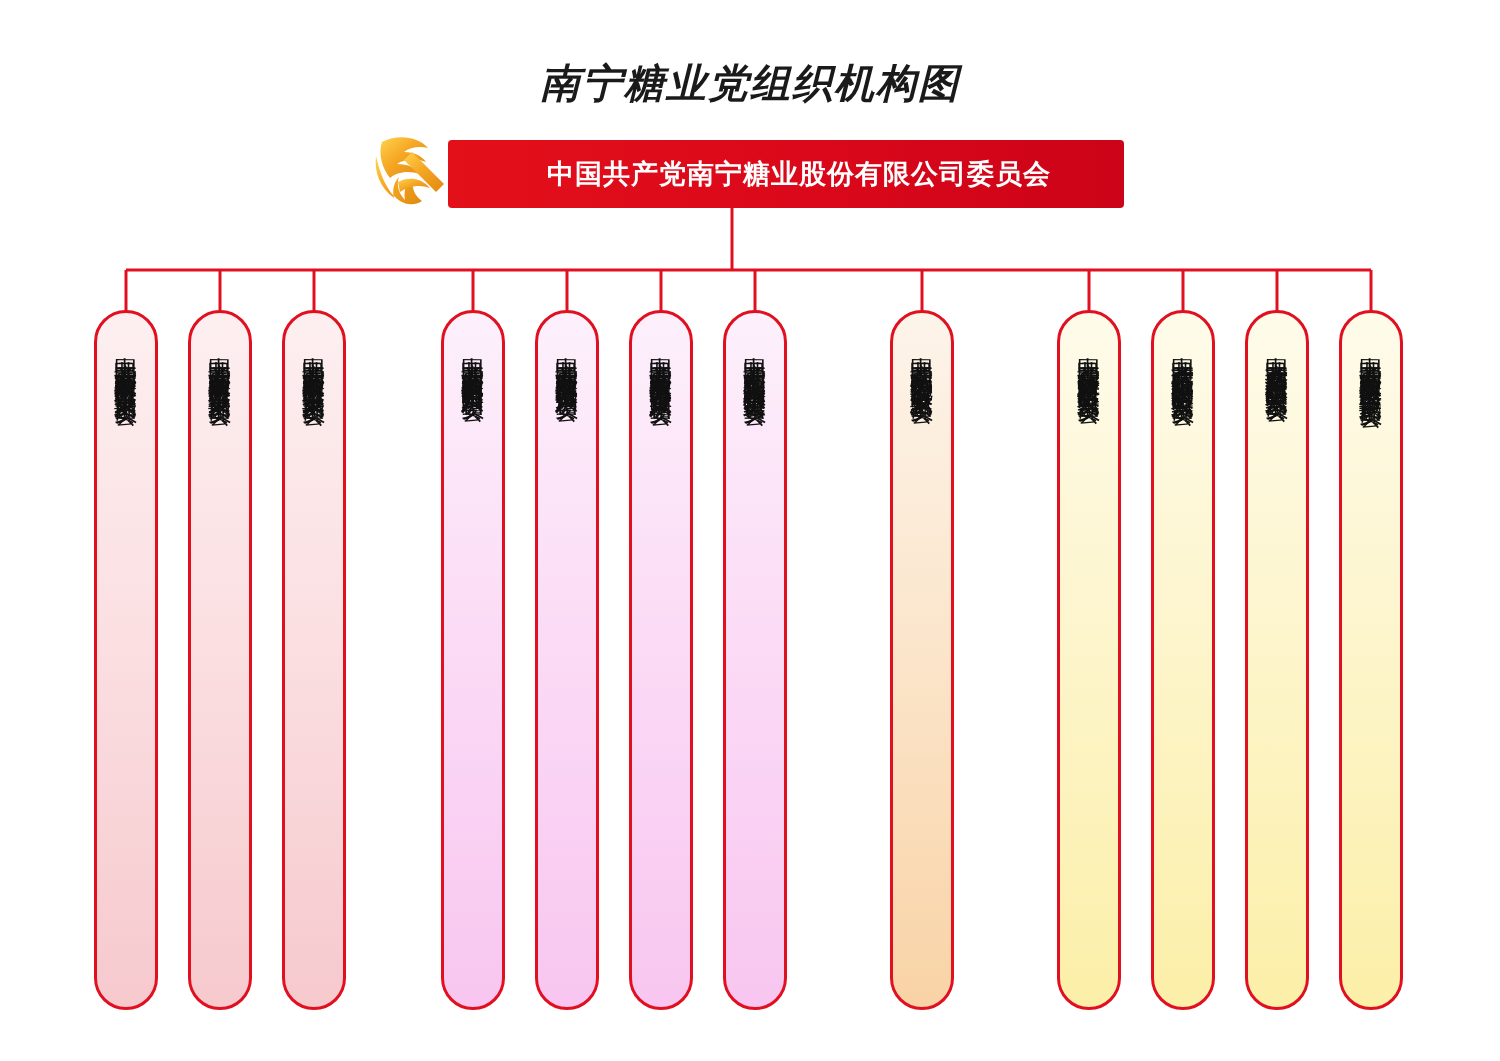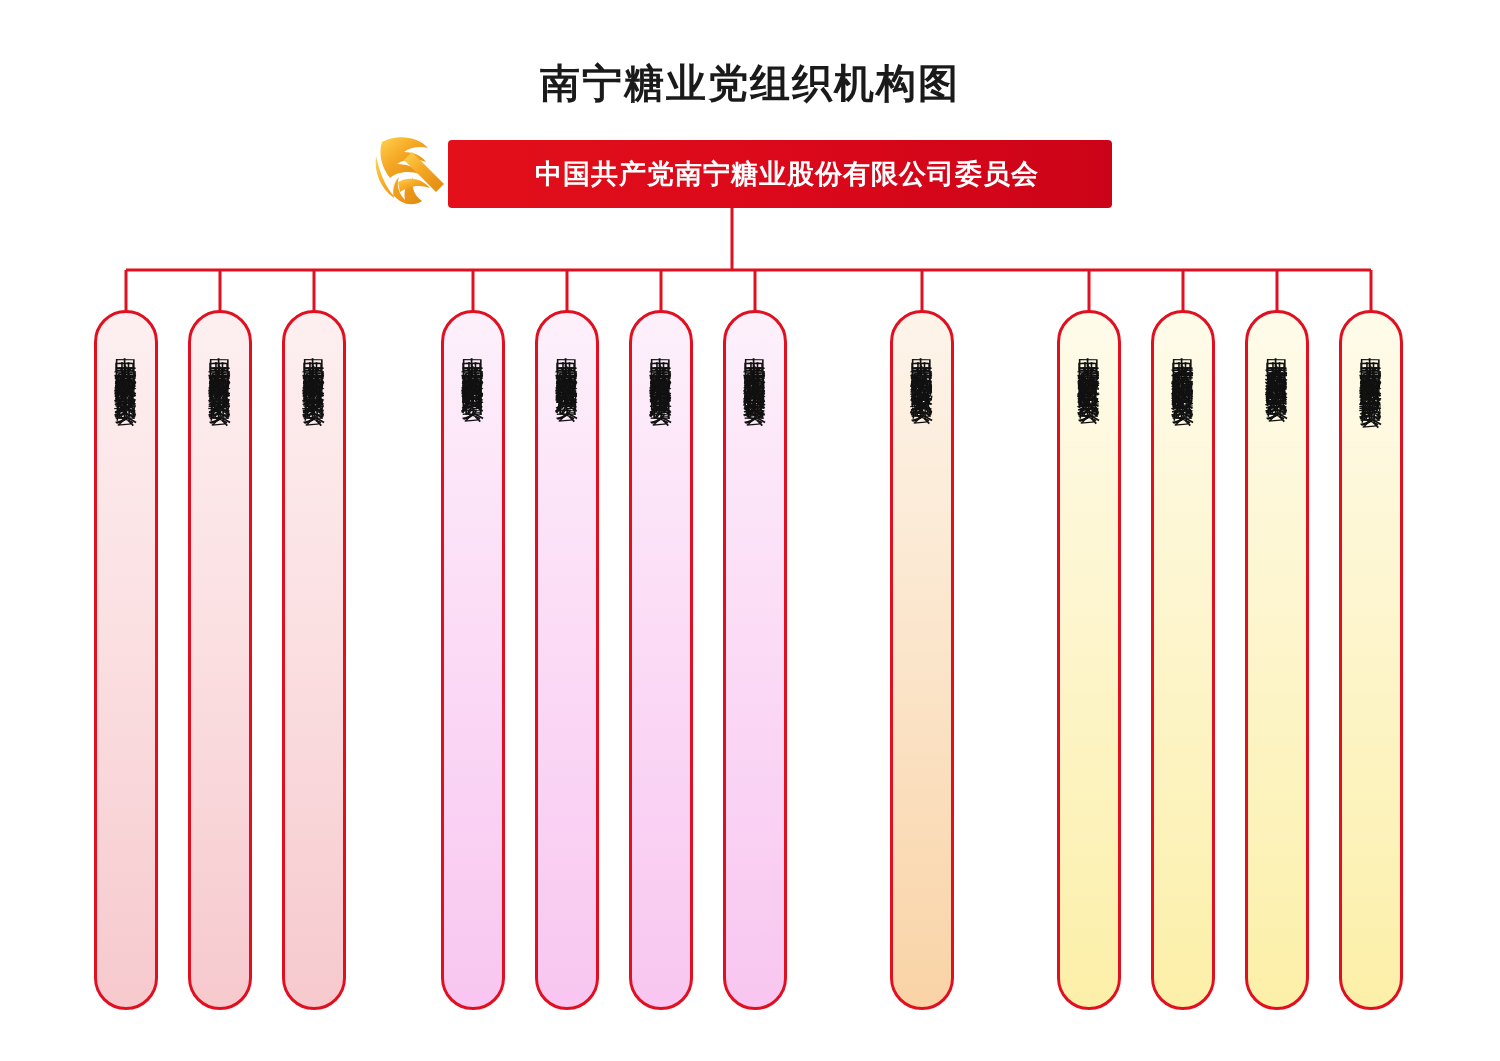--- a/index.html
+++ b/index.html
@@ -19,20 +19,21 @@
   }
   
   #chart-title {
     position: absolute;
     top: 56px;
     left: 0;
     width: 1500px;
     text-align: center;
     font-family: "DejaVu Serif", "Liberation Serif", serif;
     font-weight: bold;
+    font-style: italic;
     font-size: 40px;
     letter-spacing: 2px;
     color: #1a1a1a;
     white-space: nowrap;
   }
   
   #root-node {
     position: absolute;
     top: 140px;
     left: 352px;
@@ -43,20 +44,21 @@
     position: absolute;
     left: 96px;
     top: 0;
     width: 664px;
     height: 68px;
     background: linear-gradient(90deg, #e3101a 0%, #d9071a 60%, #cc0318 100%);
     border-radius: 4px;
     display: flex;
     align-items: center;
     justify-content: center;
+    padding-left: 12px;
   }
   #root-label {
     color: #ffffff;
     font-size: 27px;
     font-weight: bold;
     letter-spacing: 1px;
     white-space: nowrap;
     padding-left: 14px;
   }
   #party-emblem {

